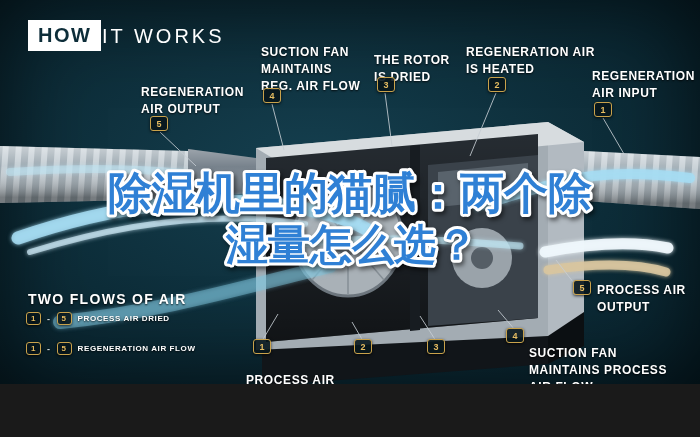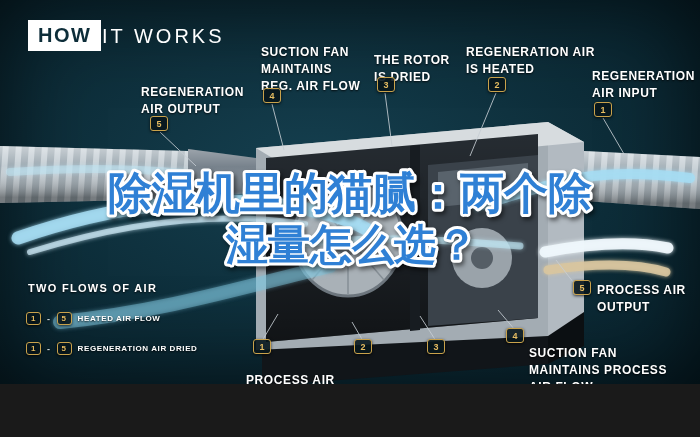--- a/index.html
+++ b/index.html
@@ -29,22 +29,22 @@
   .howbox {
     position:absolute; left:28px; top:20px; background:#ffffff; color:#0d2d39;
     font-size:20px; font-weight:bold; letter-spacing:1.5px; padding:4px 10px;
   }
   .itworks {
     position:absolute; left:102px; top:25px; color:#ffffff;
     font-size:20px; font-weight:normal; letter-spacing:3px;
   }
 
   .legend-title {
-    position:absolute; left:28px; top:282px; color:#ffffff;
-    font-size:11px; font-weight:bold; letter-spacing:1.3px;
+    position:absolute; left:28px; top:291px; color:#ffffff;
+    font-size:14px; font-weight:bold; letter-spacing:1.3px;
     text-shadow:0 1px 2px rgba(0,0,0,.8);
   }
   .legend-row {
     position:absolute; display:flex; align-items:center; gap:6px;
     color:#ffffff; font-size:8px; font-weight:bold; letter-spacing:.6px;
     text-shadow:0 1px 2px rgba(0,0,0,.8);
   }
   .legend-row .badge { position:static; }
   .dash { color:#cfd6da; font-weight:bold; font-size:9px; }
 </style>
@@ -181,27 +181,27 @@
   <div class="badge" style="left:506px; top:328px;">4</div>
   <div class="lbl" style="left:529px; top:345px;">SUCTION FAN
 MAINTAINS PROCESS
 AIR FLOW</div>
 
   <div class="legend-title">TWO FLOWS OF AIR</div>
   <div class="legend-row" style="left:26px; top:312px;">
     <span class="badge sm">1</span>
     <span class="dash">-</span>
     <span class="badge sm">5</span>
-    <span>HEATED AIR FLOW</span>
+    <span>PROCESS AIR DRIED</span>
   </div>
   <div class="legend-row" style="left:26px; top:342px;">
     <span class="badge sm">1</span>
     <span class="dash">-</span>
     <span class="badge sm">5</span>
-    <span>REGENERATION AIR DRIED</span>
+    <span>REGENERATION AIR FLOW</span>
   </div>
 
   <svg class="title-ovl" viewBox="0 0 700 437">
     <text x="350" y="208" text-anchor="middle" font-size="44" font-weight="bold" font-family="'DejaVu Sans', sans-serif" fill="#2f80d5" stroke="#ffffff" stroke-width="6" stroke-linejoin="round" paint-order="stroke">除湿机里的猫腻：两个除</text>
     <text x="352" y="259" text-anchor="middle" font-size="42" font-weight="bold" font-family="'DejaVu Sans', sans-serif" fill="#2f80d5" stroke="#ffffff" stroke-width="6" stroke-linejoin="round" paint-order="stroke">湿量怎么选？</text>
   </svg>
 
 </div>
 
 </body></html>

